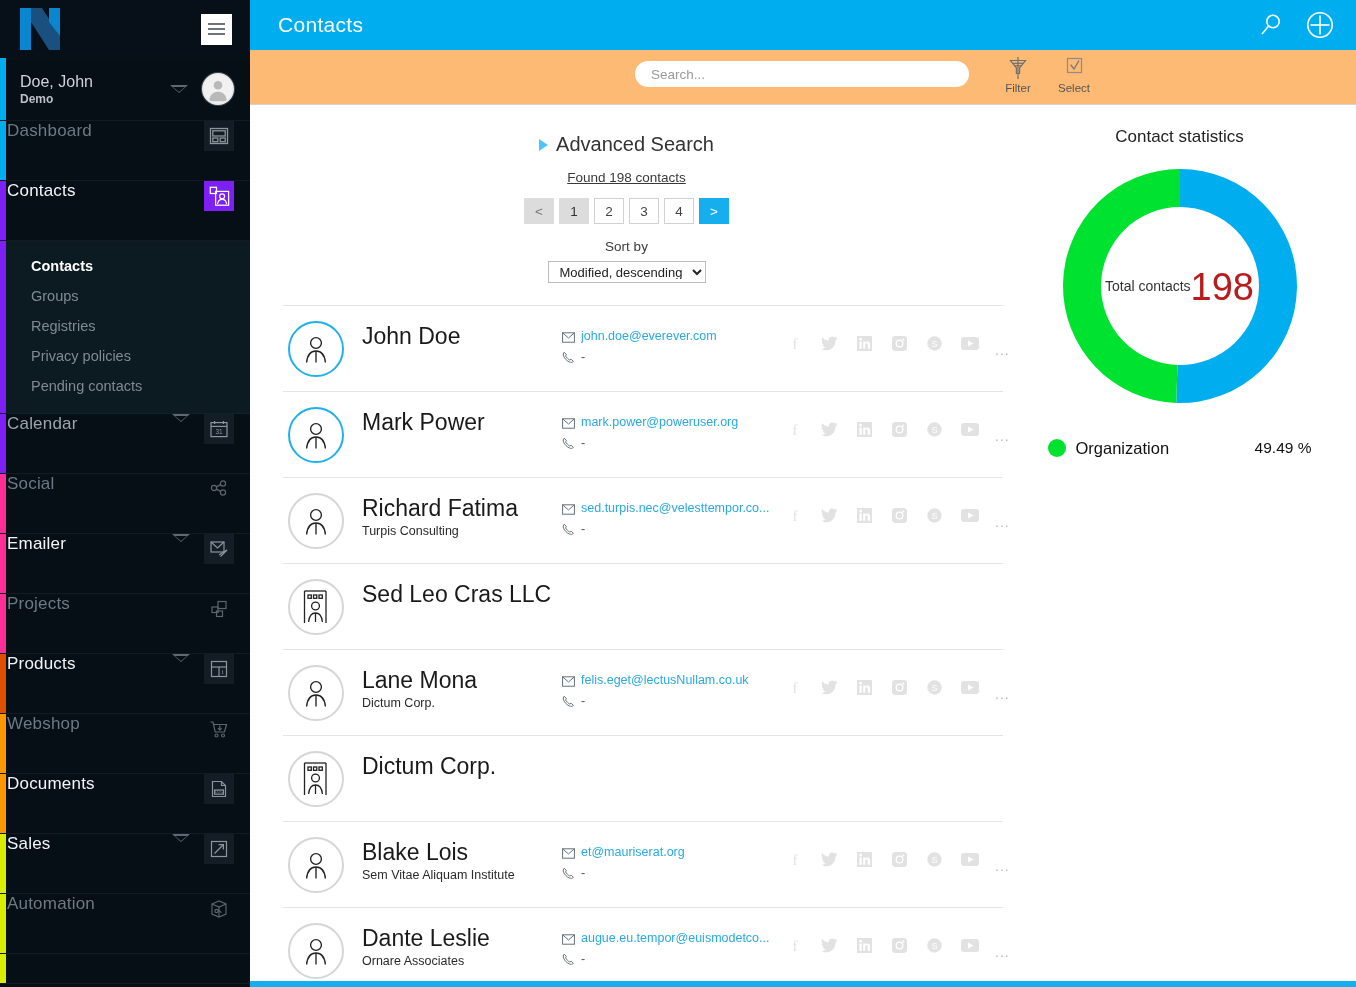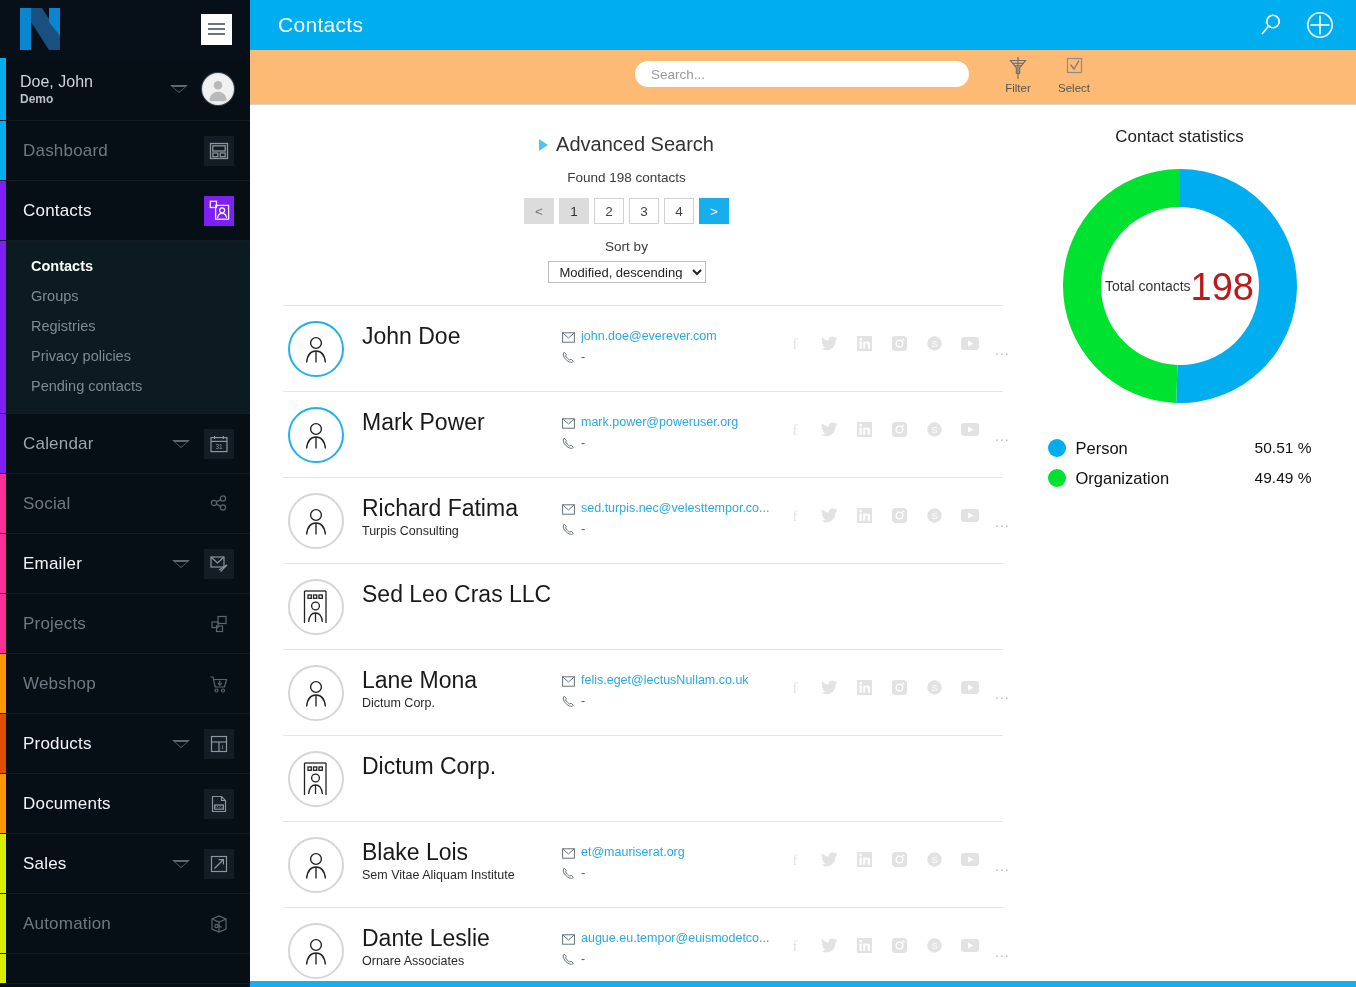--- a/index.html
+++ b/index.html
@@ -26,22 +26,22 @@
   .logo { width: 40px; height: 42px; display:block; }
   .hamburger {
     width: 31px; height: 31px; background: #ffffff;
     display: flex; flex-direction: column; justify-content: center;
     align-items: center; gap: 3px; cursor: pointer;
   }
   .hamburger span { display:block; width: 17px; height: 2px; background: #6d7479; }
 
   .nav-item {
     position: relative; height: 60px;
-    display: flex; align-items: center;
-    padding-left: 23px; padding-right: 16px;
+    display: flex; 
+    padding-left: 7px; padding-right: 16px;
     border-bottom: 1px solid #121b23;
     background: #060e16;
     cursor: pointer;
   }
   .nav-item .accent {
     position: absolute; left: 0; top: 0; bottom: 0; width: 6px;
   }
   .nav-label { font-size: 17px; letter-spacing:.2px; flex: 1; }
   .nav-label.bright { color: #f2f5f7; }
   .nav-label.dim { color: #6d7a83; }
@@ -131,21 +131,21 @@
 
   .adv-search {
     display:flex; align-items:center; justify-content:center;
     gap:8px; margin-top:28px; cursor:pointer;
   }
   .adv-tri {
     width:0;height:0;border-top:6px solid transparent;border-bottom:6px solid transparent;
     border-left:9px solid #4fc3f7;
   }
   .adv-text { font-size:20px; color:#333; }
-  .found { text-align:center; font-size:13.5px; color:#3a3a3a; margin-top:14px; }
+  .found { text-align:center; font-size:13.5px; color:#3a3a3a; margin-top:14px;text-decoration:underline; }
 
   .pager { display:flex; justify-content:center; gap:5px; margin-top:13px; }
   .pg {
     width:30px;height:26px; display:flex;align-items:center;justify-content:center;
     font-size:13.5px; border:1px solid #d0d0d0; background:#fff; color:#444; cursor:pointer;
   }
   .pg.muted { background:#dcdcdc; border-color:#dcdcdc; color:#777; }
   .pg.current { background:#dcdcdc; border-color:#dcdcdc; color:#333; }
   .pg.next { background:#17aeed; border-color:#17aeed; color:#fff; }
 
@@ -321,43 +321,43 @@
       <span class="nav-icon" style="background:transparent">
         <svg width="20" height="20" viewBox="0 0 20 20" fill="none" stroke="#5c666d" stroke-width="1.2">
           <rect x="9" y="2.5" width="8" height="7"></rect>
           <rect x="3" y="8" width="6" height="5.5"></rect>
           <rect x="7.5" y="12" width="6" height="5.5"></rect>
         </svg>
       </span>
     </div>
 
     <div class="nav-item">
+      <span class="accent" style="background:#e04e00"></span>
+      <span class="nav-label bright">Products</span>
+      <span class="caret"></span>
+      <span class="nav-icon">
+        <svg width="20" height="20" viewBox="0 0 20 20" fill="none" stroke="#8b959c" stroke-width="1.2">
+          <rect x="2.5" y="2.5" width="15" height="15"></rect>
+          <line x1="2.5" y1="8" x2="17.5" y2="8"></line>
+          <line x1="10" y1="8" x2="10" y2="17.5"></line>
+          <text x="13.8" y="15" font-size="7" fill="#8b959c" stroke="none" text-anchor="middle" font-family="Liberation Serif">i</text>
+        </svg>
+      </span>
+    </div>
+
+    <div class="nav-item">
       <span class="accent" style="background:#ff9800"></span>
       <span class="nav-label dim">Webshop</span>
       <span class="nav-icon" style="background:transparent">
         <svg width="20" height="20" viewBox="0 0 20 20" fill="none" stroke="#5c666d" stroke-width="1.2">
           <path d="M1.5 3 H4 L6.2 13 H15.5 L17.5 5.5 H4.6"></path>
           <circle cx="7.5" cy="16.5" r="1.5"></circle>
             <circle cx="14" cy="16.5" r="1.5"></circle>
           <line x1="10.8" y1="6.6" x2="10.8" y2="10.8"></line>
           <path d="M8.9 9.2 L10.8 11.1 L12.7 9.2"></path>
-        </svg>
-      </span>
-    </div>
-
-    <div class="nav-item">
-      <span class="accent" style="background:#e04e00"></span>
-      <span class="nav-label bright">Products</span>
-      <span class="caret"></span>
-      <span class="nav-icon">
-        <svg width="20" height="20" viewBox="0 0 20 20" fill="none" stroke="#8b959c" stroke-width="1.2">
-          <rect x="2.5" y="2.5" width="15" height="15"></rect>
-          <line x1="2.5" y1="8" x2="17.5" y2="8"></line>
-          <line x1="10" y1="8" x2="10" y2="17.5"></line>
-          <text x="13.8" y="15" font-size="7" fill="#8b959c" stroke="none" text-anchor="middle" font-family="Liberation Serif">i</text>
         </svg>
       </span>
     </div>
 
     <div class="nav-item">
       <span class="accent" style="background:#ff9800"></span>
       <span class="nav-label bright">Documents</span>
       <span class="nav-icon">
         <svg width="20" height="20" viewBox="0 0 20 20" fill="none" stroke="#8b959c" stroke-width="1.2">
           <path d="M3.5 2.5 H12.5 L16.5 6.5 V17.5 H3.5 Z"></path>
@@ -926,25 +926,20 @@
               <path id="slice-org" fill="#00e230" d="M-3.7485350756127502,116.93993537191176 A117,117 0 0 1 -2.1492551325036047e-14,-117 L-1.4512064569896134e-14,-79 A79,79 0 0 0 -2.531062145071857,78.9594435417182 Z"></path>
             </g>
           </svg>
           <div class="donut-center">
             <div class="donut-label">Total contacts</div>
             <div class="donut-value">198</div>
           </div>
         </div>
         <div class="legend" id="legend">
             <div class="legend-row">
-         <span class="legend-dot" style="background:#00aeef"></span>
-         <span class="legend-name">Person</span>
-         <span class="legend-val">50.51 %</span>
-       </div>
-            <div class="legend-row">
          <span class="legend-dot" style="background:#00e230"></span>
          <span class="legend-name">Organization</span>
          <span class="legend-val">49.49 %</span>
        </div>
           </div>
       </div>
 
     </div>
     <div class="bottombar"></div>
   </div>

